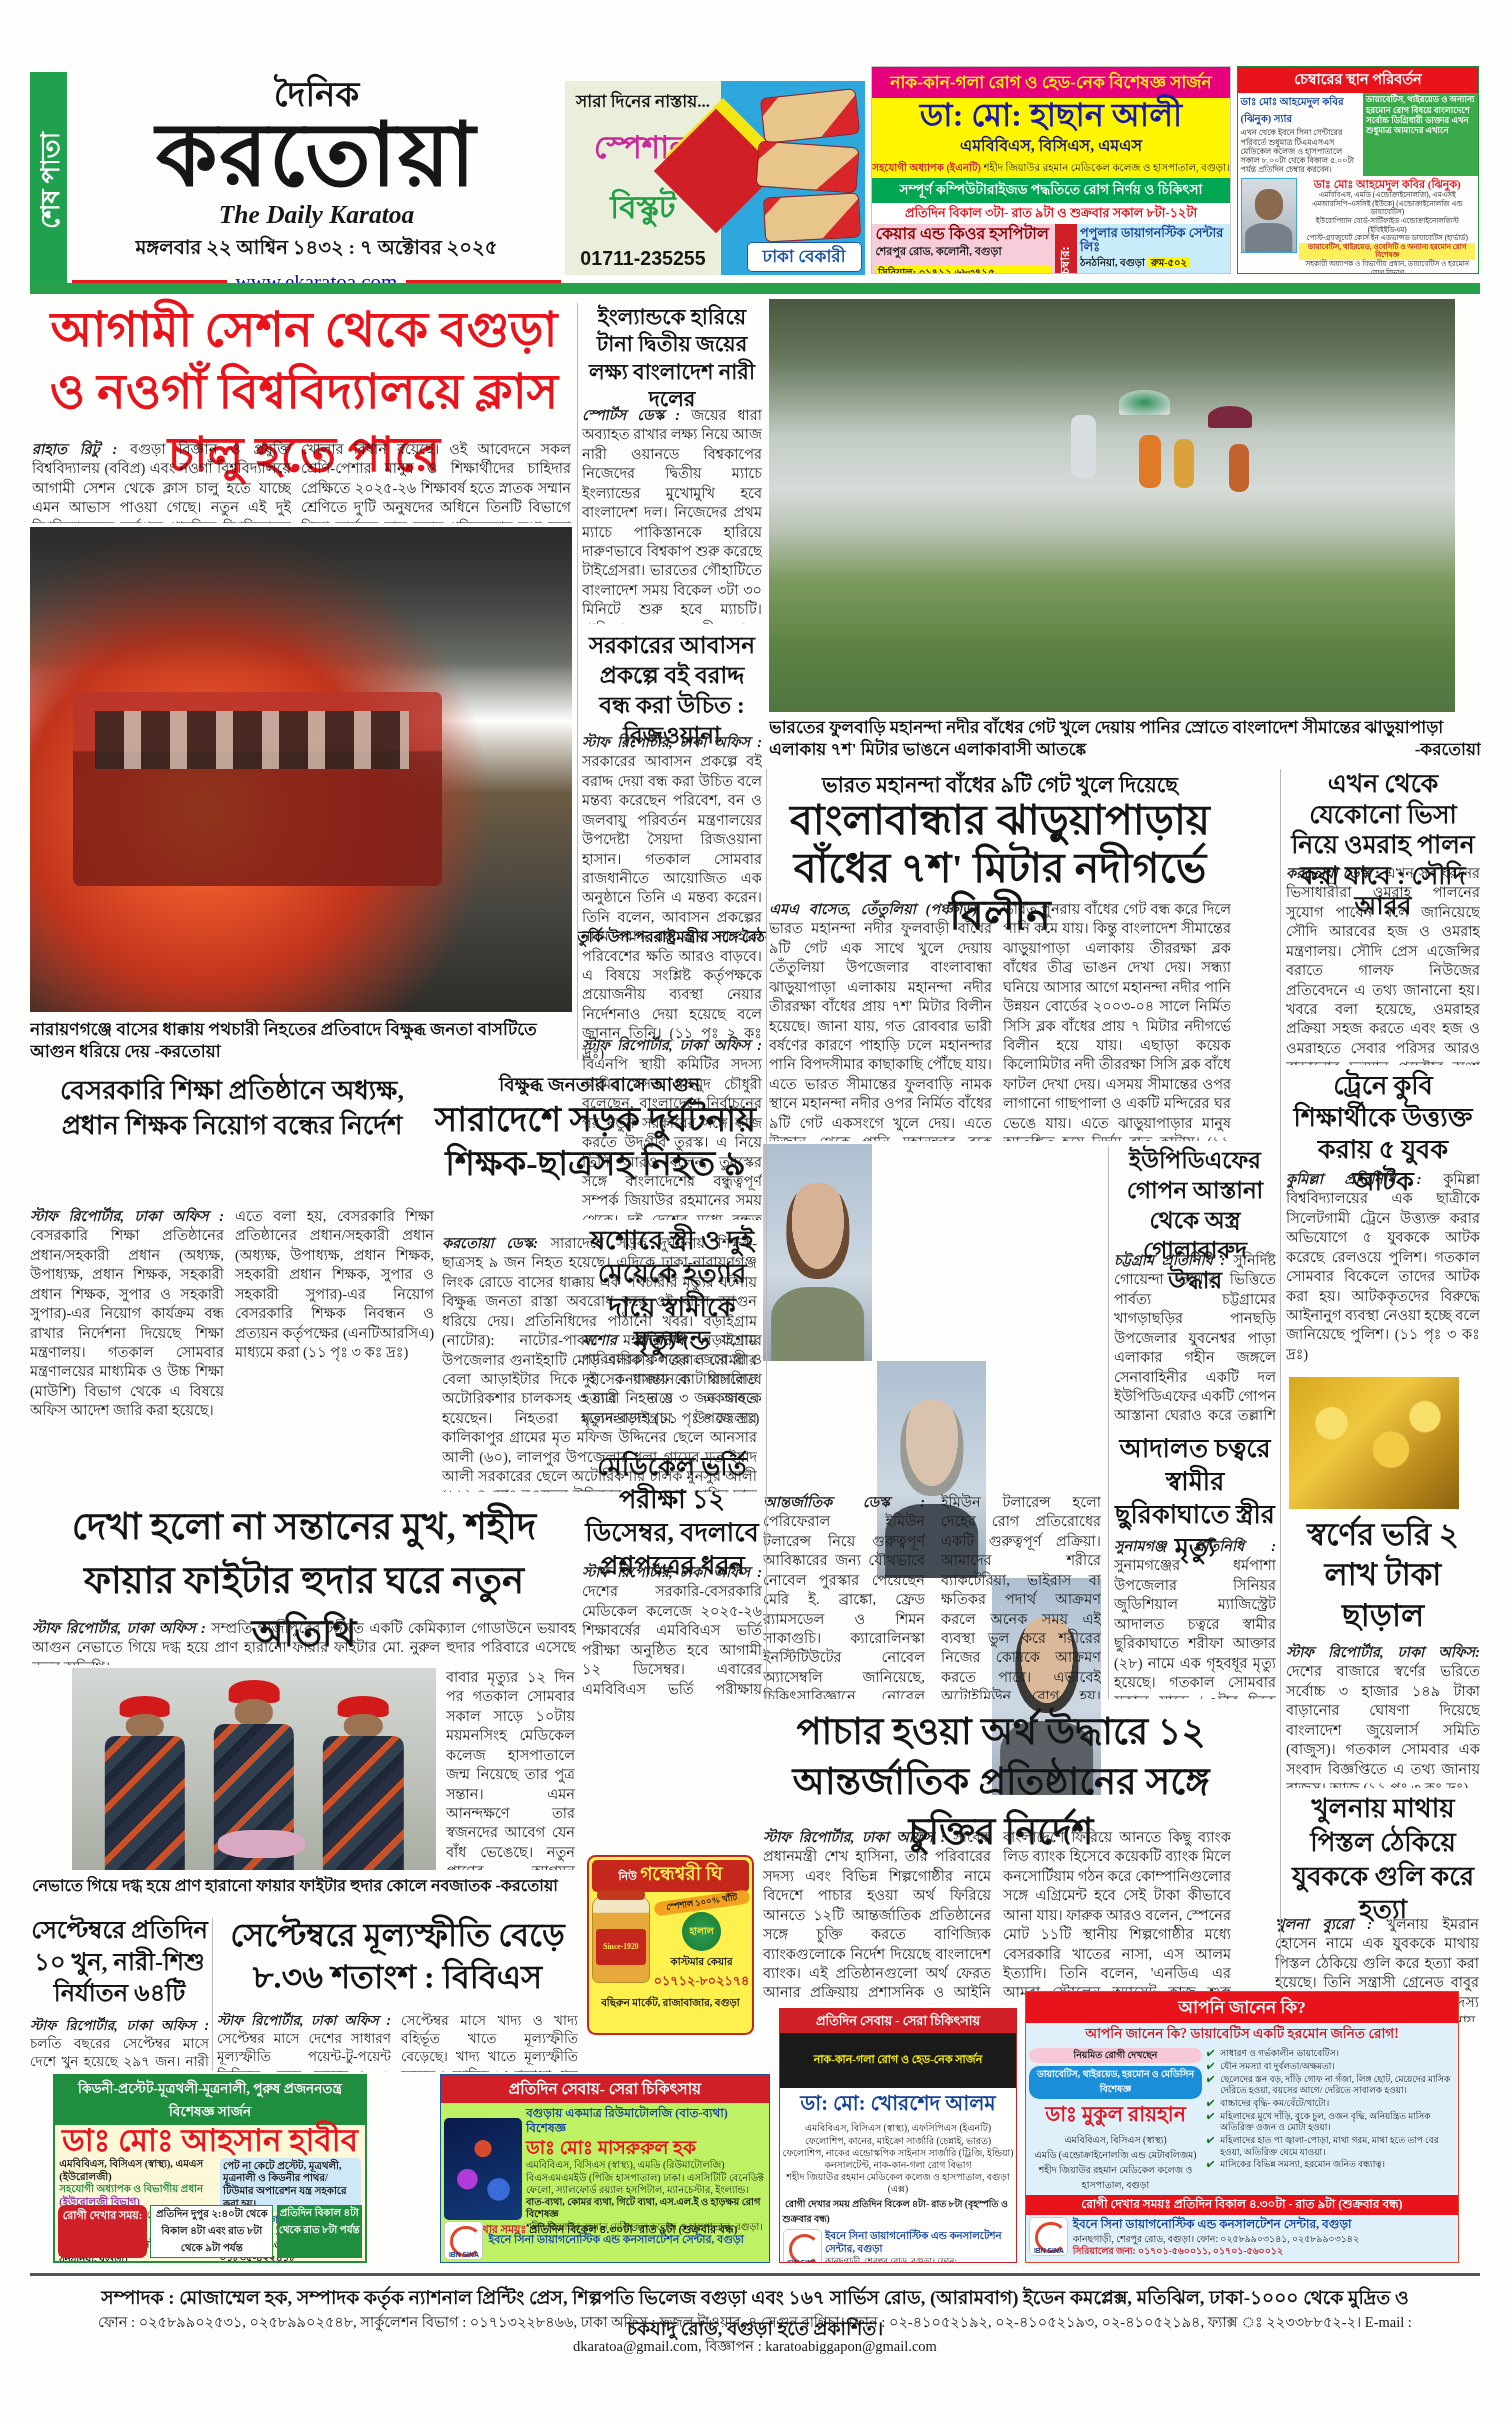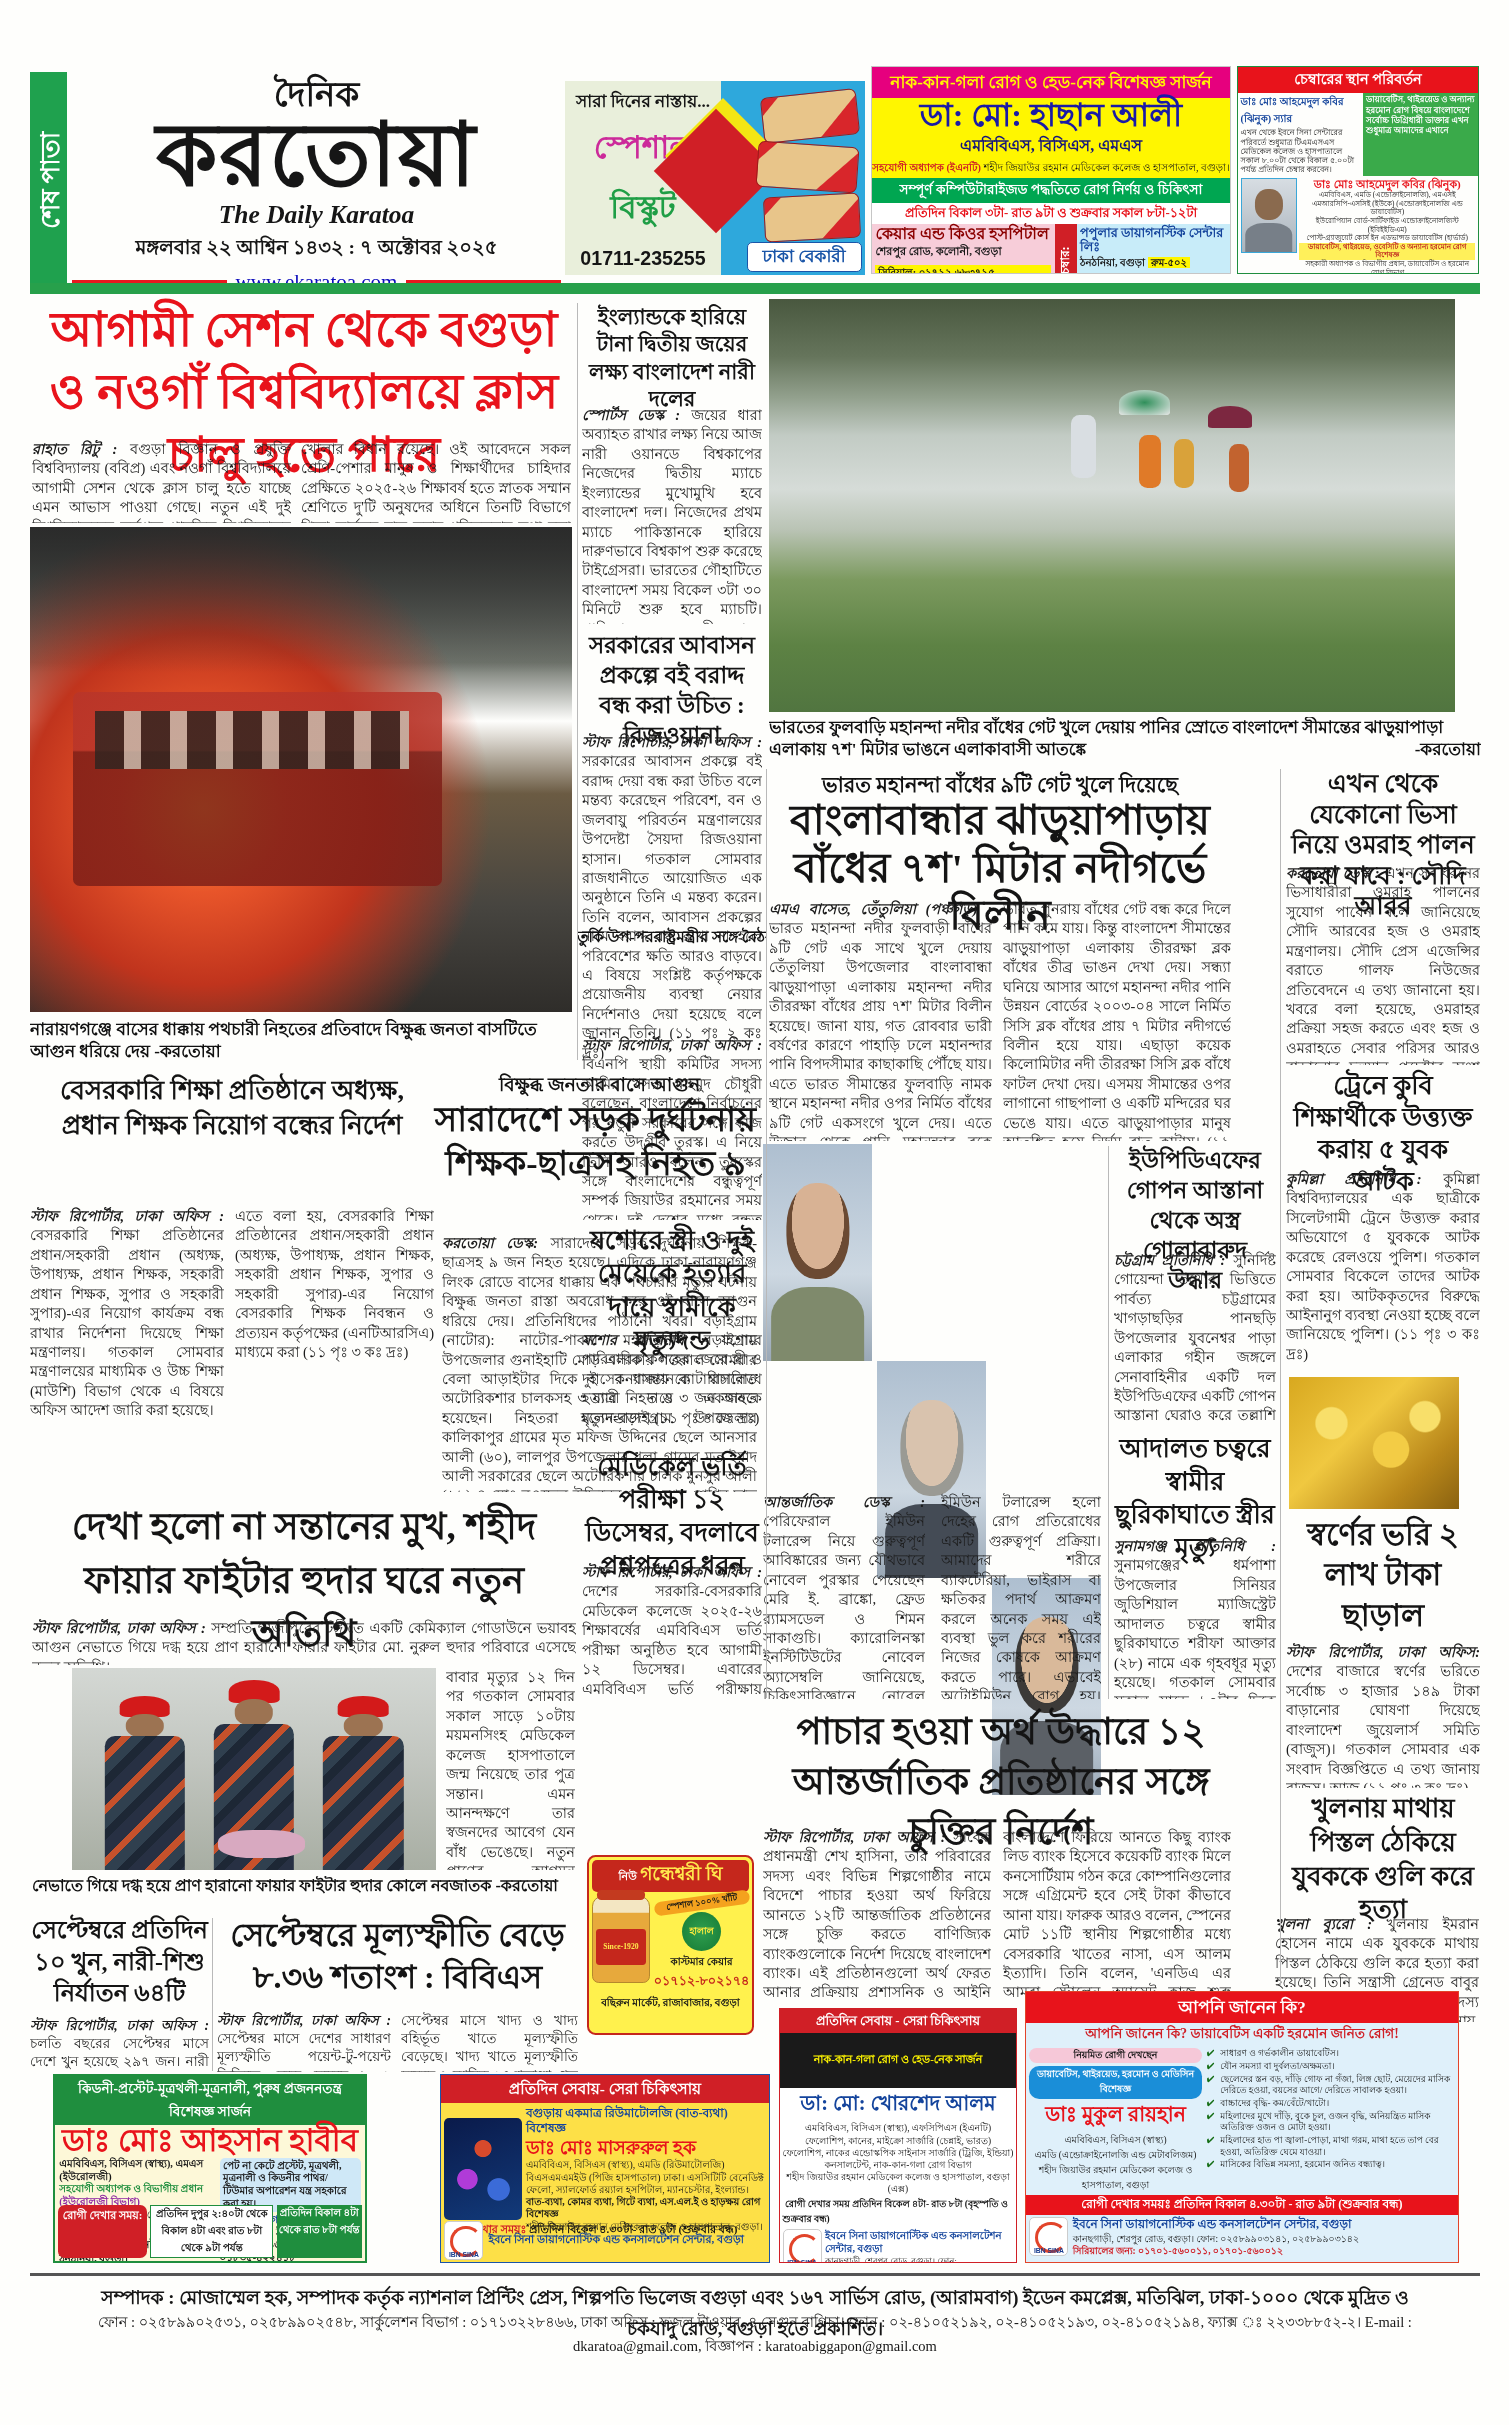--- a/index.html
+++ b/index.html
@@ -306,21 +306,21 @@
         <div style="font-weight:bold;">হট লাইন: ০৯৬৬৬৭৮৭৮১২, ০১৮৩৫-৪২২৪১৮</div>
       </div>
     </div>
     <div style="display:flex;gap:3.4px;position:absolute;bottom:2.6px;left:3.4px;right:3.4px;">
       <div style="background:#d01f26;color:#fff;font-weight:bold;font-size:11px;padding:1.7px 4.3px;border-radius:6.8px;">রোগী দেখার সময়:</div>
       <div style="background:#fff;border:0.9px solid #1f8e3e;flex:1;font-size:10.2px;font-weight:bold;text-align:center;">প্রতিদিন দুপুর ২:৪০টা থেকে বিকাল ৪টা এবং রাত ৮টা থেকে ৯টা পর্যন্ত</div>
       <div style="background:#1f8e3e;color:#fff;flex:.7;font-size:10.2px;font-weight:bold;text-align:center;">প্রতিদিন বিকাল ৪টা থেকে রাত ৮টা পর্যন্ত</div>
     </div>
   </div>
 
-  <div class="abs ad" style="left:440px;top:2074px;width:330px;height:189px;border:1.7px solid #1a55a8;background:#fde047;box-sizing:border-box;">
+  <div class="abs ad" style="left:440px;top:2074px;width:330px;height:189px;border:1.7px solid #1a55a8;background:#bef264;box-sizing:border-box;">
     <div class="band" style="background:#d01f26;color:#fff;font-size:15.3px;padding:1.7px 0;">প্রতিদিন সেবায়- সেরা চিকিৎসায়</div>
     <div style="display:flex;gap:4.3px;padding:2.6px;align-items:center;">
       <div style="width:78px;height:102px;background:radial-gradient(circle at 50% 30%,#d84a2c 0 10%,transparent 11%),radial-gradient(circle at 30% 60%,#b03bd8 0 12%,transparent 13%),radial-gradient(circle at 70% 70%,#3b6bd8 0 12%,transparent 13%),linear-gradient(160deg,#0a1a4a,#123a7a);border-radius:5.1px;flex:0 0 auto;"></div>
       <div style="font-size:9.8px;line-height:1.25;">
         <div style="color:#14449c;font-weight:bold;font-size:12px;">বগুড়ায় একমাত্র রিউমাটোলজি (বাত-ব্যথা) বিশেষজ্ঞ</div>
         <div style="color:#e8131b;font-weight:bold;font-size:18.7px;">ডাঃ মোঃ মাসরুরুল হক</div>
         <div>এমবিবিএস, বিসিএস (স্বাস্থ্য), এমডি (রিউমাটোলজি) বিএসএমএমইউ (পিজি হাসপাতাল) ঢাকা। এসসিটিটি বেনেডিক্ট ফেলো, স্যালফোর্ড রয়্যাল হসপিটাল, ম্যানচেস্টার, ইংল্যান্ড।</div>
         <div style="font-weight:bold;">বাত-ব্যথা, কোমর ব্যথা, গিটে ব্যথা, এস.এল.ই ও হাড়ক্ষয় রোগ বিশেষজ্ঞ</div>
         <div>শহীদ জিয়াউর রহমান মেডিকেল কলেজ ও হাসপাতাল, বগুড়া।</div>
       </div>

